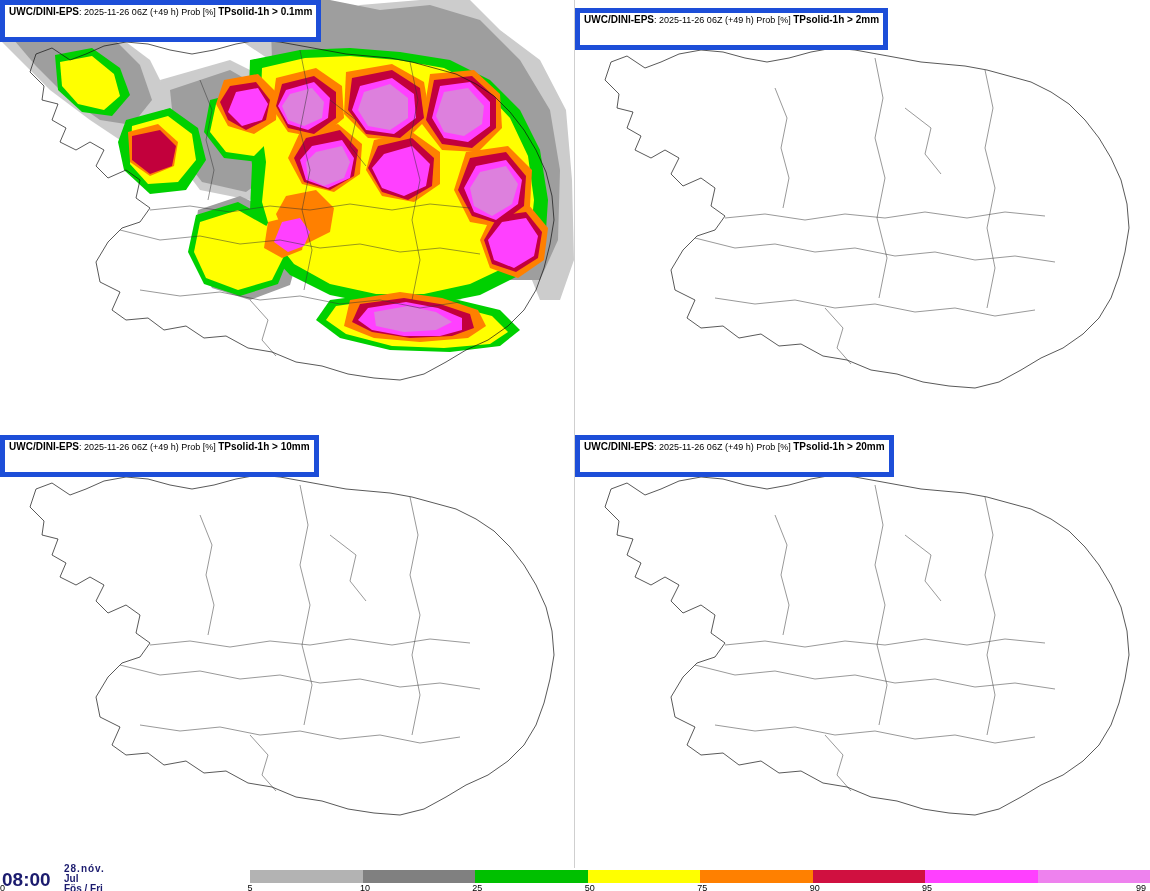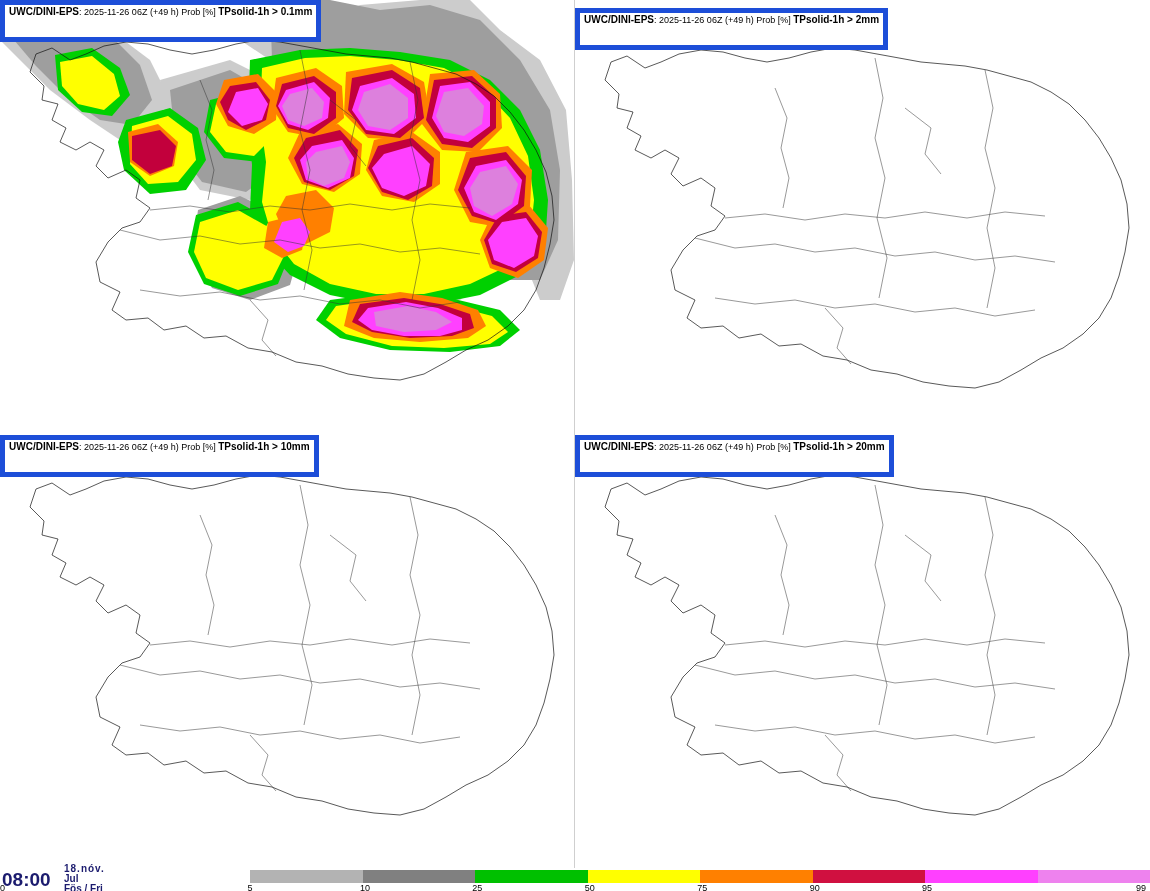--- a/index.html
+++ b/index.html
@@ -206,21 +206,21 @@
       <span class="model">UWC/DINI-EPS</span><span class="run">: 2025-11-26 06Z (+49 h) Prob [%] </span><span class="param">TPsolid-1h &gt; 20mm</span>
     </div>
   </div>
 
   <div class="vdiv"></div>
 
   <div class="bottom">
     <div class="timebox">
       <div class="clock">08:00</div>
       <div class="datewrap">
-        <div class="dline1">18.nóv.</div>
+        <div class="dline1">28.nóv.</div>
         <div class="dline2">Jul</div>
         <div class="dline3">Fös / Fri</div>
       </div>
     </div>
 
     <div class="cbar" id="colorbar">
         <div class="seg" style="left: 0px; width: 112.444px; background: rgb(255, 255, 255);"></div>
         <div class="seg" style="left: 112.444px; width: 112.444px; background: rgb(179, 179, 179);"></div>
         <div class="seg" style="left: 224.889px; width: 112.444px; background: rgb(128, 128, 128);"></div>
         <div class="seg" style="left: 337.333px; width: 112.444px; background: rgb(0, 192, 0);"></div>

